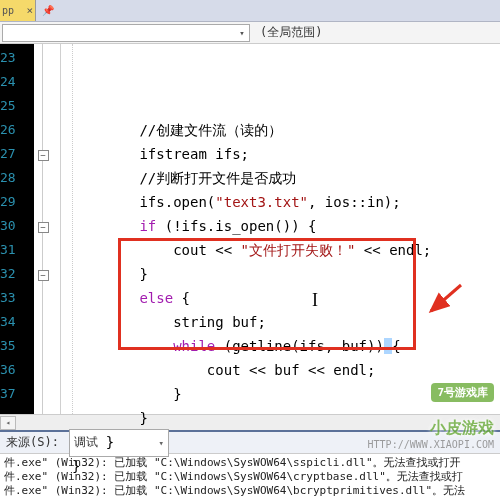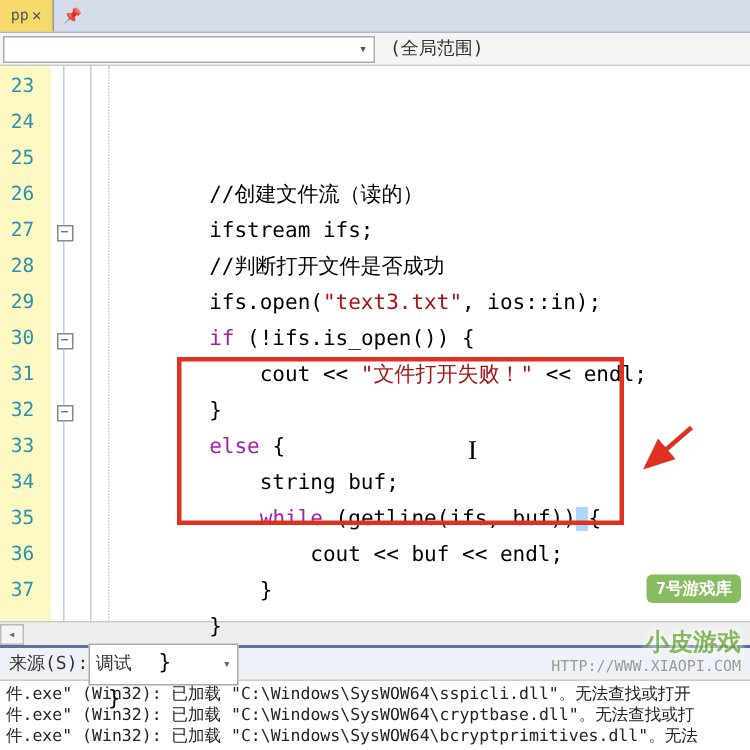--- a/index.html
+++ b/index.html
@@ -1,29 +1,29 @@
 <!DOCTYPE html>
 <html><head>
 <meta charset="utf-8">
 <style>
   * { margin: 0; padding: 0; box-sizing: border-box; }
   body { font-family: Consolas, "Microsoft YaHei", monospace; font-size: 13px; background: #fff; width: 500px; height: 500px; overflow: hidden; position: relative; }
   
   .top-strip { height: 22px; background: #d6dbe9; border-bottom: 1px solid #b0b5c4; display: flex; align-items: center; }
-  .tab-fragment { width: 36px; height: 100%; background: #f5d96a; border-right: 1px solid #999; display: flex; align-items: center; justify-content: center; padding: 0 2px; font-size: 10px; color: #555; }
+  .tab-fragment { width: 36px; height: 100%; background: #f5d96a; border-right: 1px solid #999; display: flex; align-items: center; justify-content: space-between; padding: 0 2px; font-size: 10px; color: #555; }
   .tab-close { font-size: 11px; color: #555; margin-left: 2px; }
   .tab-pin { font-size: 10px; margin-left: 6px; color: #333; }
   
   .scope-bar { height: 22px; background: #f4f4f4; border-bottom: 1px solid #ccc; display: flex; align-items: center; }
   .scope-dd { width: 248px; height: 18px; border: 1px solid #aaa; background: #fff; margin-left: 2px; display: flex; align-items: center; justify-content: flex-end; }
   .scope-dd .chev { width: 14px; text-align: center; color: #555; font-size: 9px; }
   .scope-text { margin-left: 10px; font-size: 12px; color: #333; }
   
   .editor { display: flex; height: 370px; position: relative; background: #fff; }
-  .gutter { width: 34px; background: #fef9c3; text-align: center; padding-right: 4px; padding-top: 2px; color: #2b91af; font-size: 13px; line-height: 24px; }
+  .gutter { width: 34px; background: #000000; text-align: left; padding-right: 4px; padding-top: 2px; color: #2b91af; font-size: 13px; line-height: 24px; }
   .fold-col { width: 18px; background: #fff; padding-top: 2px; line-height: 24px; text-align: center; position: relative; }
   .fold-line { position: absolute; left: 8px; top: 0; bottom: 0; width: 1px; background: #ccc; }
   .fold-box { width: 11px; height: 11px; border: 1px solid #888; background: #fff; display: inline-flex; align-items: center; justify-content: center; font-size: 9px; color: #555; position: relative; z-index: 2; line-height: 9px; margin-top: 6px; }
   .margin-col { width: 20px; background: #fff; position: relative; }
   .margin-line { position: absolute; left: 8px; top: 0; bottom: 0; width: 1px; background: #d0d0d0; }
   
   .code { flex: 1; padding-top: 2px; line-height: 24px; white-space: pre; position: relative; color: #000; font-size: 14px; }
   .code-line { height: 24px; }
   .indent-guide { position: absolute; top: 0; bottom: 0; width: 0; border-left: 1px dotted #ccc; }
   
@@ -33,21 +33,21 @@
   .sel { background: #add6ff; }
   .text-cursor { position: absolute; font-family: serif; font-size: 18px; color: #000; }
   
   .red-box { position: absolute; border: 3px solid #e03020; left: 118px; top: 194px; width: 298px; height: 112px; pointer-events: none; }
   .arrow { position: absolute; left: 425px; top: 237px; pointer-events: none; }
   
   .bottom-scroll { height: 16px; background: #eee; border-top: 1px solid #ccc; display: flex; align-items: center; }
   .sc-btn { width: 16px; height: 14px; border: 1px solid #bbb; background: #f4f4f4; display: flex; align-items: center; justify-content: center; font-size: 8px; color: #666; }
   .sc-track { flex: 1; height: 14px; background: #eee; }
   
-  .output-header { height: 24px; background: #eef1f7; border-top: 2px solid #5b7199; border-bottom: 1px solid #ccc; display: flex; align-items: center; padding: 0 6px; font-size: 12px; color: #333; gap: 0; }
+  .output-header { height: 24px; background: #eef1f7; border-top: 2px solid #5b7199; border-bottom: 1px solid #ccc; display: flex; align-items: center; padding: 0 6px; font-size: 12px; color: #333; gap: 10px; }
   .out-dd { width: 100px; height: 28px; border: 1px solid #aaa; background: #fff; display: flex; align-items: center; padding: 0 4px; justify-content: space-between; }
   
   .output-body { height: 60px; background: #fff; padding: 2px 4px; font-size: 11px; line-height: 14px; color: #222; overflow: hidden; white-space: nowrap; }
   
   .watermark { position: absolute; right: 6px; bottom: 50px; display: flex; flex-direction: column; align-items: flex-end; opacity: 0.82; pointer-events: none; }
   .wm-badge { background: #6fae3f; color: #fff; font-size: 11px; padding: 2px 6px; border-radius: 4px; font-weight: bold; margin-bottom: 16px; }
   .wm-text { color: #6fae3f; font-size: 16px; font-weight: bold; text-shadow: 0 0 4px #fff, 0 0 4px #fff; margin-left: 11px; }
   .wm-url { color: #888; font-size: 10px; }
 </style>
 </head>

